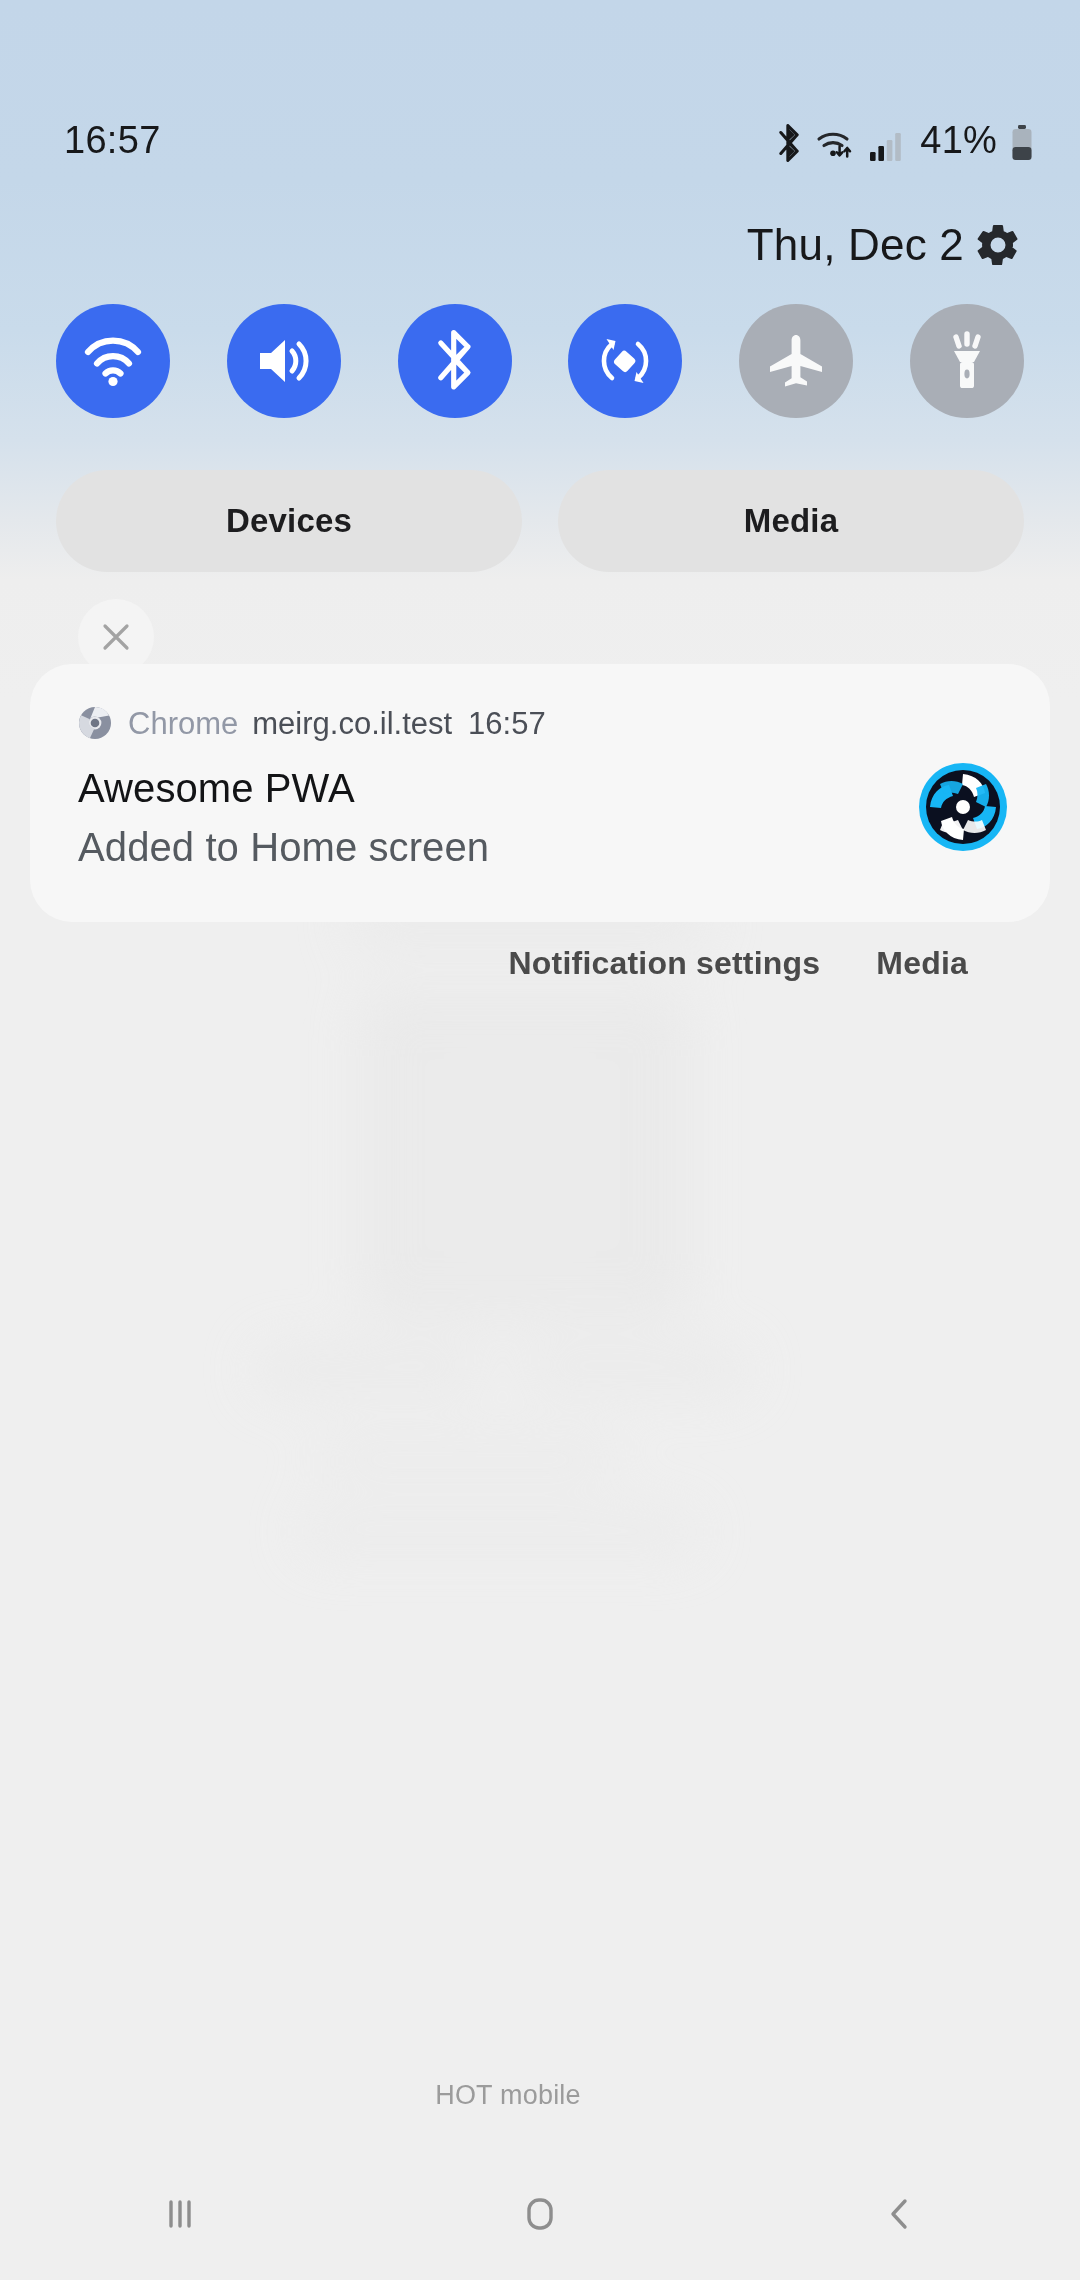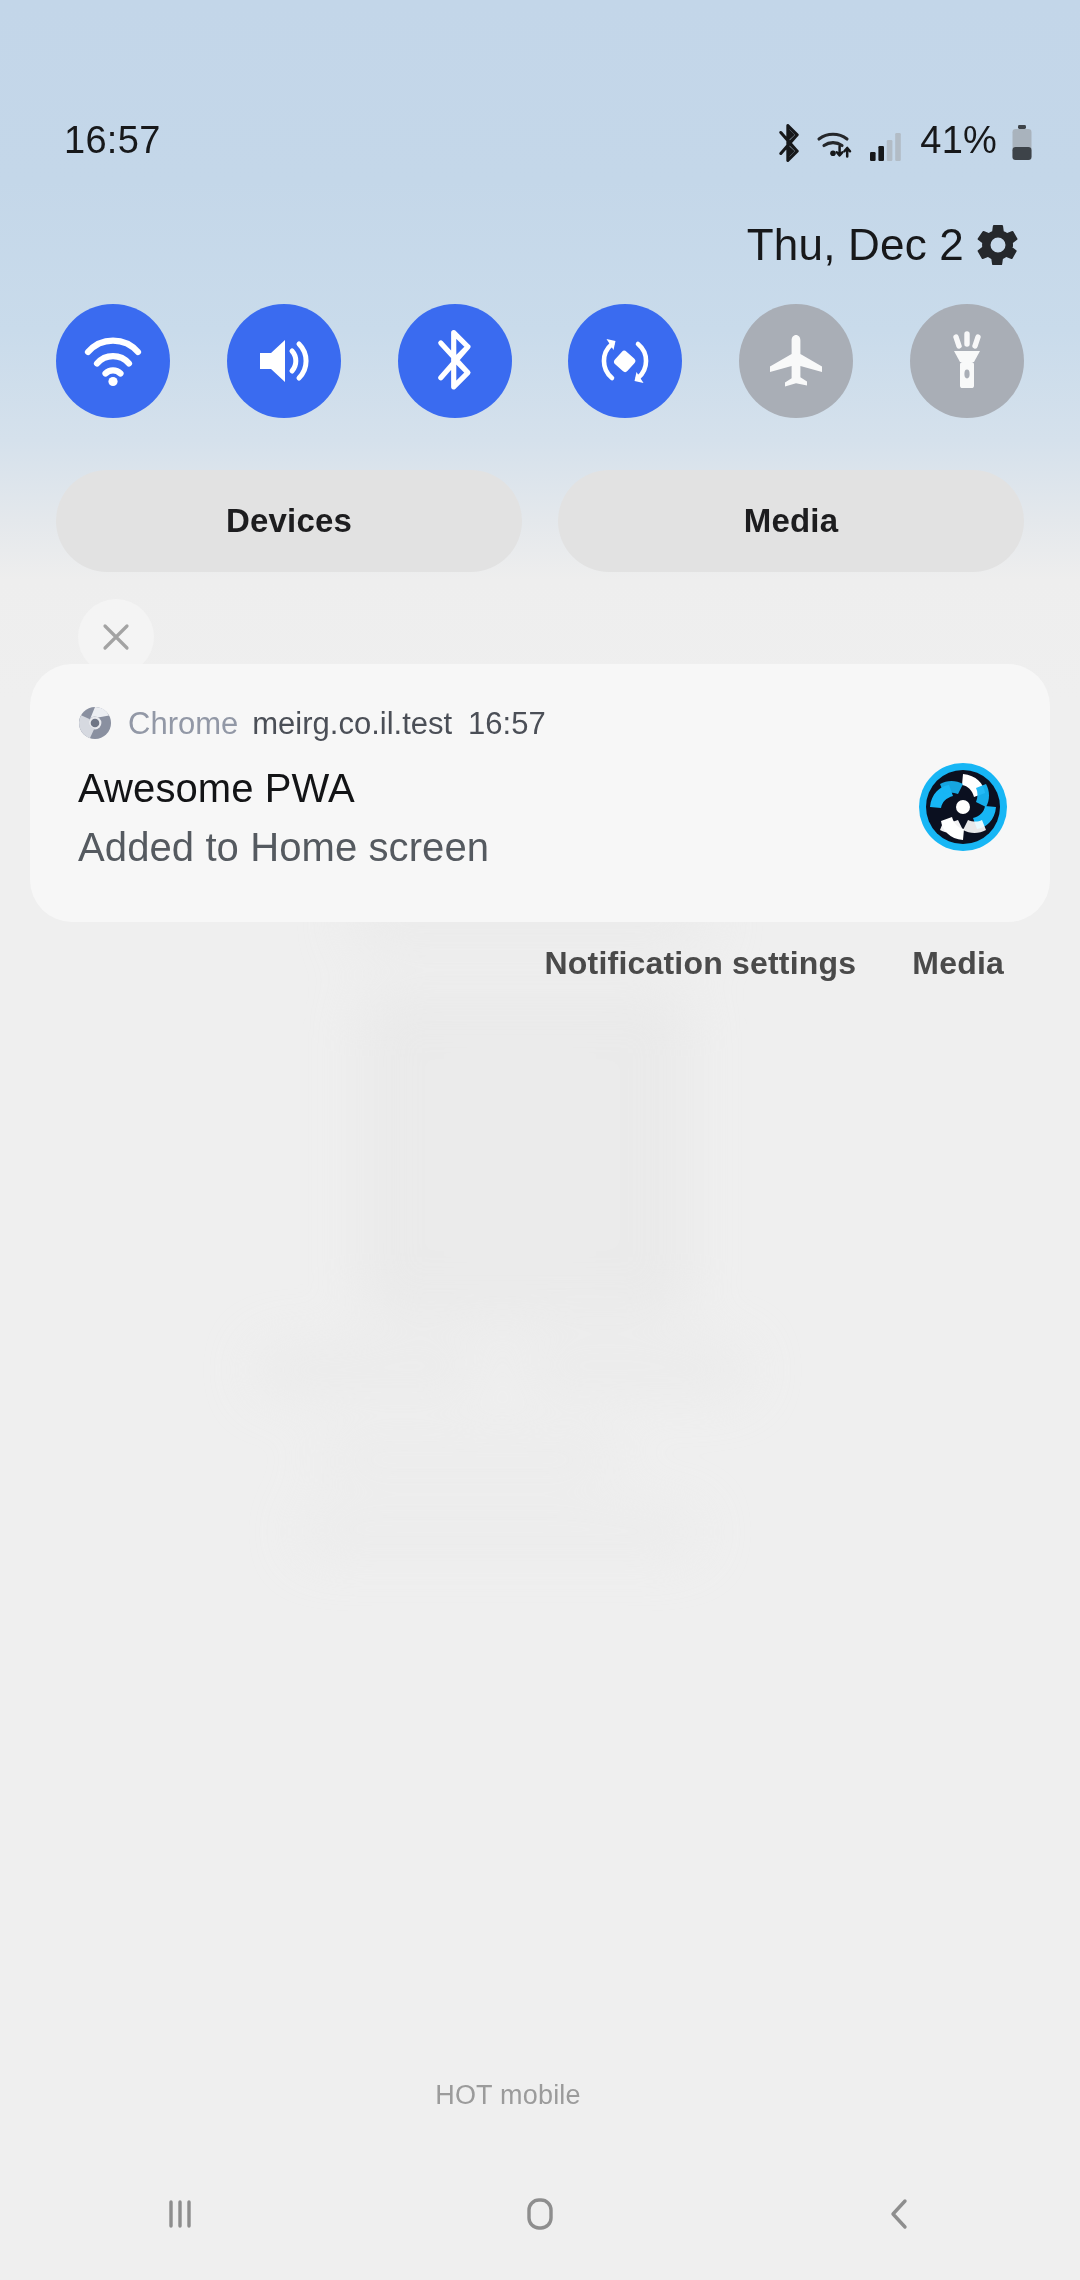--- a/index.html
+++ b/index.html
@@ -106,21 +106,21 @@
   #nottext{ font-size:40px; color:#555a60; margin-top:14px; letter-spacing:.1px;}
   #appbadge{
     position:absolute; right:-2px; top:-4px;
     width:90px; height:90px; border-radius:50%;
   }
 
   
   #actions{
     position:absolute; left:0; top:935px; width:1080px; height:56px;
     display:flex; align-items:center; justify-content:flex-end;
-    gap:56px; padding-right:76px;
+    gap:56px; padding-right:112px;
   }
   .actbtn{ font-size:32px; color:#4a4a4a; font-weight:700; letter-spacing:.2px;}
 
   
   #carrier{
     position:absolute; left:0; top:2080px; width:1016px;
     text-align:center; font-size:27px; color:#9b9b9b; letter-spacing:.2px;
   }
 
   

